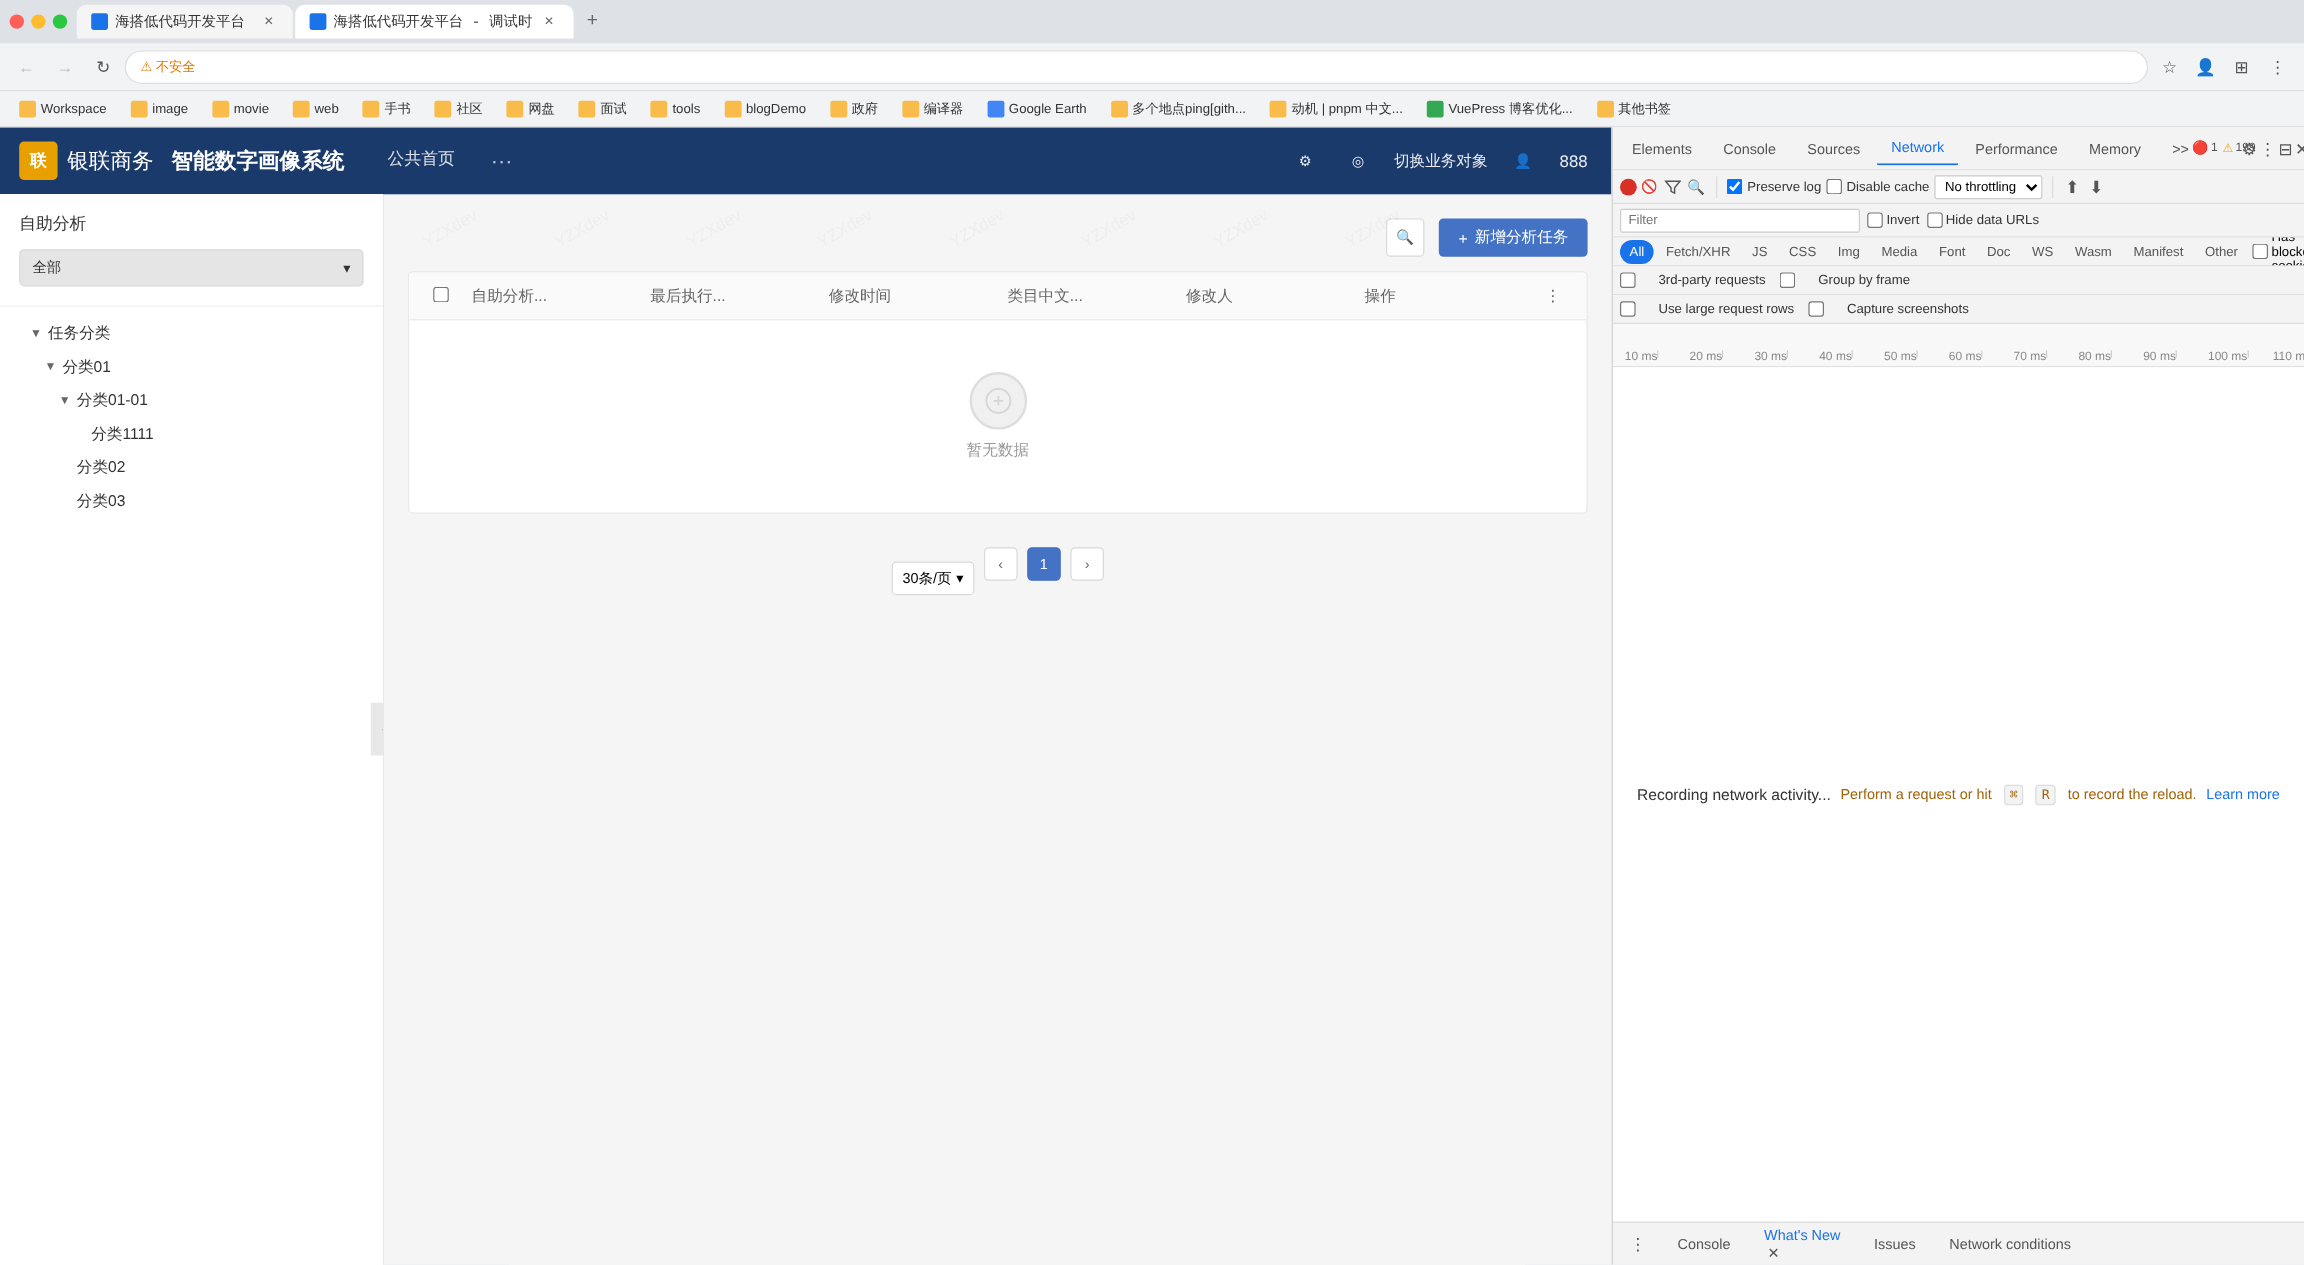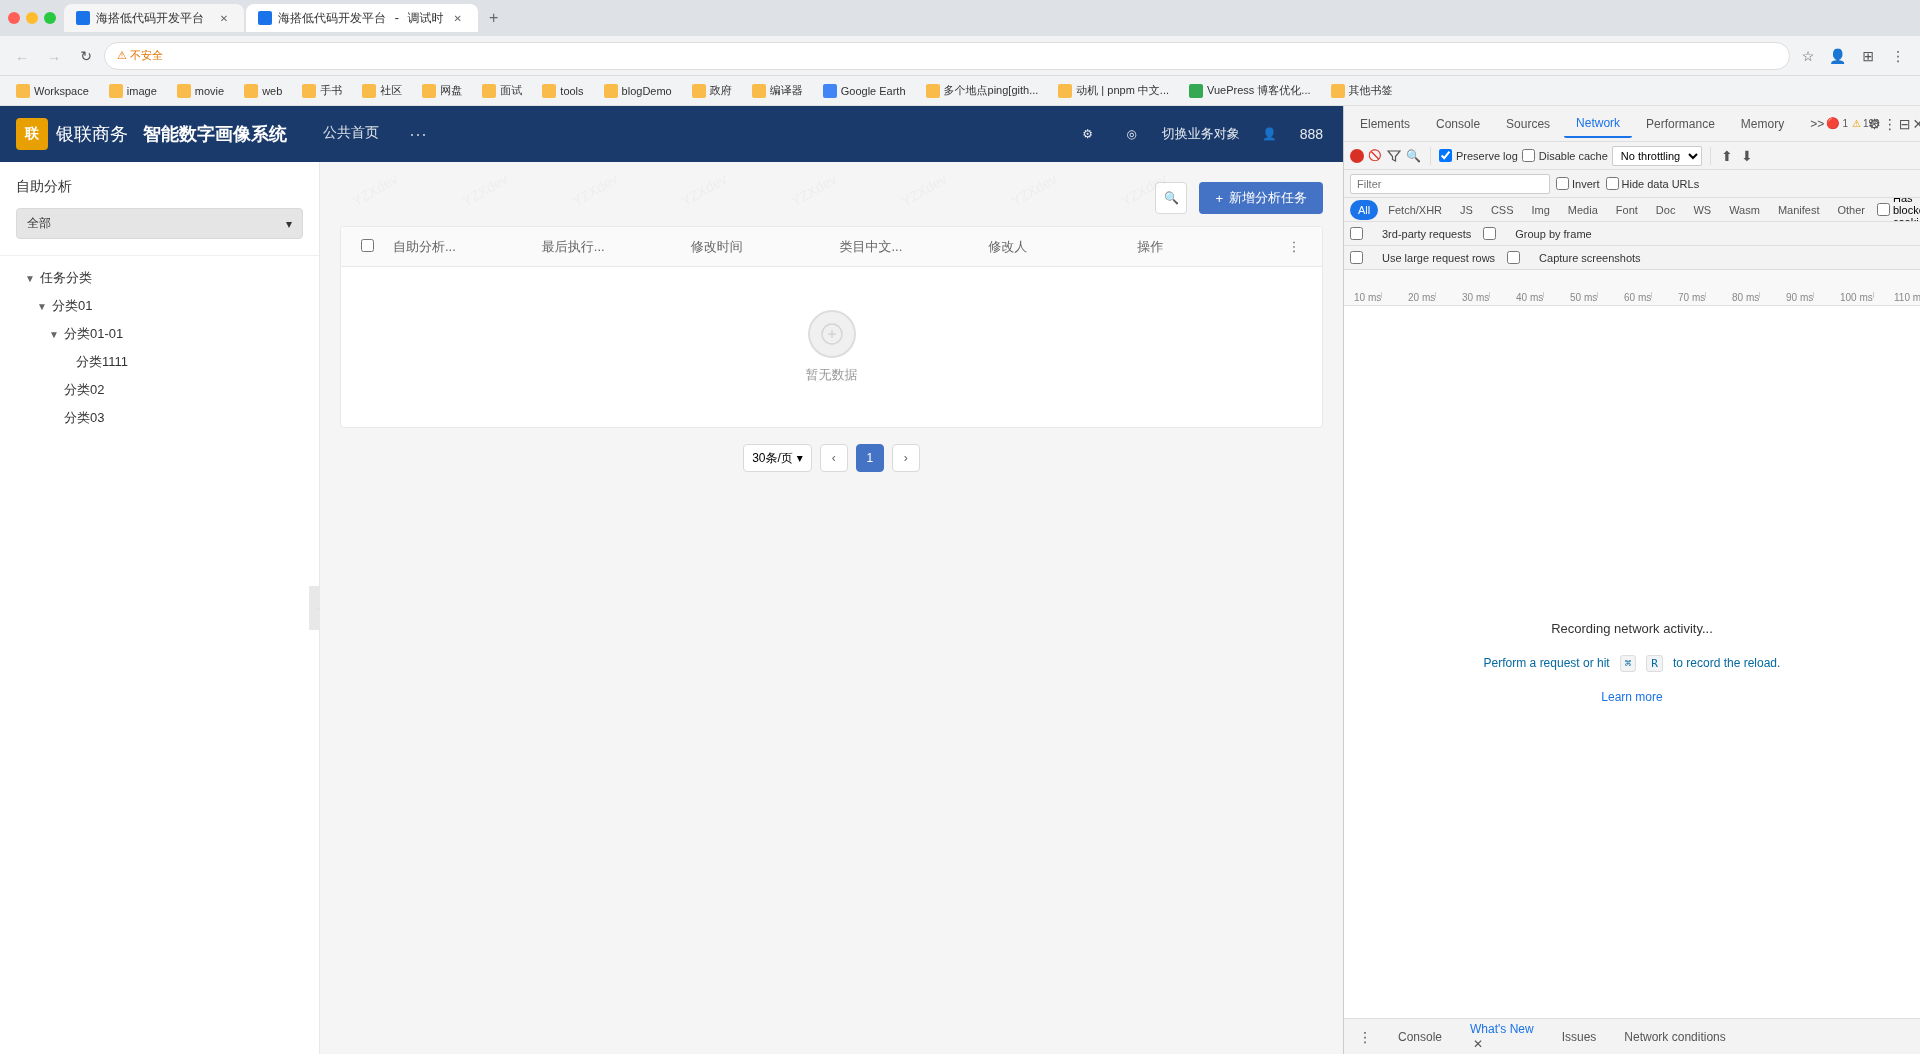--- a/index.html
+++ b/index.html
@@ -92,21 +92,21 @@
     .th:first-child { flex: 0 0 32px; }
     .th:last-child { flex: 0 0 60px; }
     .table-settings { width: 24px; height: 24px; display: flex; align-items: center; justify-content: center; cursor: pointer; color: #666; }
     .table-body { min-height: 160px; display: flex; align-items: center; justify-content: center; flex-direction: column; padding: 30px; }
     .empty-icon { width: 48px; height: 48px; border-radius: 50%; background: #f0f0f0; border: 2px solid #ddd; display: flex; align-items: center; justify-content: center; margin-bottom: 8px; }
     .empty-icon svg { opacity: 0.5; }
     .empty-text { color: #999; font-size: 13px; }
 
     
     .pagination { display: flex; justify-content: center; align-items: center; gap: 8px; margin-top: 16px; }
-    .page-select { height: 28px; border: 1px solid #d9d9d9; border-radius: 4px; padding: 0 8px; font-size: 12px; background: #fff; display: flex; align-items: center; gap: 4px; cursor: pointer; }
+    .page-select { height: 28px; border: 1px solid #d9d9d9; border-radius: 4px; padding: 0 8px; font-size: 12px; background: #fff; display: flex; align-items: center; gap: 4px; cursor: pointer; margin-top: 24px; }
     .page-btn { width: 28px; height: 28px; display: flex; align-items: center; justify-content: center; border: 1px solid #d9d9d9; border-radius: 4px; cursor: pointer; background: #fff; color: #666; font-size: 12px; }
     .page-num { width: 28px; height: 28px; display: flex; align-items: center; justify-content: center; border: 1px solid #4472c4; border-radius: 4px; background: #4472c4; color: #fff; font-size: 12px; }
 
     
     .devtools-panel { width: 577px; background: #f8f8f8; border-left: 1px solid #ccc; display: flex; flex-direction: column; overflow: hidden; }
 
     
     .devtools-toolbar { height: 36px; background: #f3f3f3; border-bottom: 1px solid #ddd; display: flex; align-items: center; padding: 0 4px; gap: 2px; }
     .devtools-tab { padding: 4px 12px; font-size: 12px; color: #555; cursor: pointer; border-radius: 2px; height: 28px; display: flex; align-items: center; }
     .devtools-tab.active { color: #1a73e8; border-bottom: 2px solid #1a73e8; }
@@ -143,23 +143,23 @@
     .options-bar { height: 24px; background: #f3f3f3; border-bottom: 1px solid #ddd; display: flex; align-items: center; padding: 0 6px; gap: 12px; }
     .options-checkbox { display: flex; align-items: center; gap: 19px; font-size: 11px; color: #333; }
 
     
     .timeline-header { height: 36px; background: #f8f8f8; border-bottom: 1px solid #e0e0e0; display: flex; align-items: flex-end; padding: 0 10px; overflow: hidden; }
     .timeline-tick { display: flex; flex-direction: row; align-items: flex-start; min-width: 54px; }
     .timeline-tick-label { font-size: 10px; color: #888; padding-bottom: 2px; }
     .timeline-tick-line { width: 1px; height: 6px; background: #ccc; }
 
     
-    .network-content { flex: 1; display: flex; flex-direction: column; align-items: center; justify-content: center; background: #fff; color: #555; gap: 20px; }
+    .network-content { flex: 1; display: flex; flex-direction: row; align-items: center; justify-content: center; background: #fff; color: #555; gap: 8px; }
     .network-recording-text { font-size: 13px; color: #333; }
-    .network-hint-text { font-size: 12px; color: #0369a1; }
+    .network-hint-text { font-size: 12px; color: #a16207; }
     .network-hint-text kbd { background: #f1f3f4; border: 1px solid #ddd; border-radius: 3px; padding: 1px 4px; font-size: 11px; }
     .network-learn-more { color: #1a73e8; font-size: 12px; cursor: pointer; text-decoration: none; }
 
     
     .devtools-bottom { height: 36px; background: #f3f3f3; border-top: 1px solid #ddd; display: flex; align-items: center; padding: 0 8px; gap: 12px; }
     .devtools-bottom-tab { padding: 4px 8px; font-size: 12px; color: #555; cursor: pointer; }
     .devtools-bottom-tab.active { color: #1a73e8; }
     .bottom-close-btn { width: 16px; height: 16px; display: flex; align-items: center; justify-content: center; cursor: pointer; font-size: 12px; color: #555; }
   </style>
 </head>

